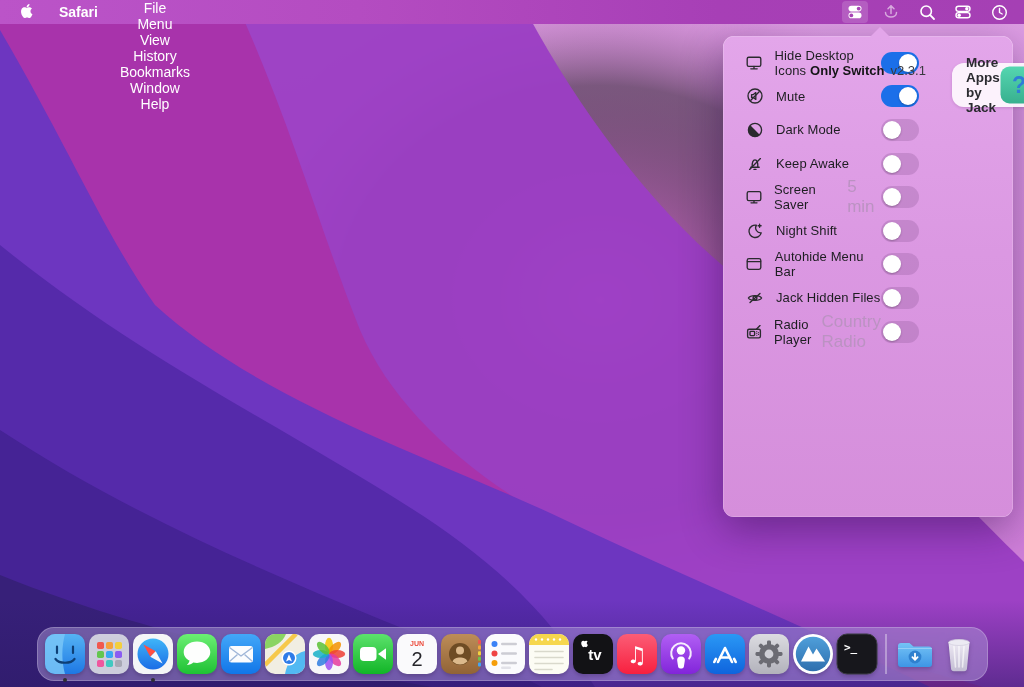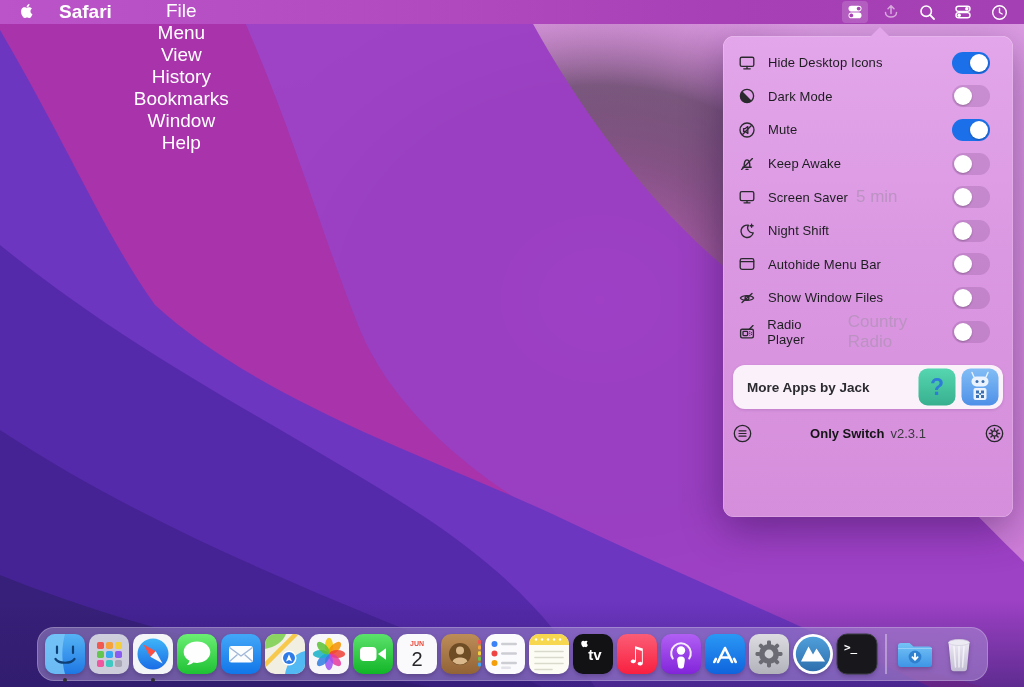--- a/index.html
+++ b/index.html
@@ -6,38 +6,38 @@
   html,body { width:1024px; height:687px; overflow:hidden; }
   body { position:relative; font-family:"Liberation Sans", sans-serif; background:#6d36c0; }
 
   
   #wallpaper { position:absolute; inset:0; width:1024px; height:687px; z-index:0; }
 
   
   .menubar {
     position:absolute; top:0; left:0; width:1024px; height:24px; z-index:5;
     background:linear-gradient(90deg,#bb54c8 0%,#b44cc1 35%,#a73fb6 70%,#a540b4 100%);
-    display:flex; align-items:center; color:#fff; font-size:19px;
+    display:flex; align-items:center; color:#fff; font-size:14px;
   }
   .mb-left { display:flex; align-items:center; height:100%; padding-left:12px; }
   .apple-menu { padding:0 14px 0 8px; display:flex; align-items:center; height:100%; }
   .mb-app { font-weight:700; padding:0 11px; }
   .mb-item { padding:0 11px; }
   .mb-right { margin-left:auto; display:flex; align-items:center; height:100%; padding-right:12px; gap:10px; }
   .status-icon { width:26px; height:22px; display:flex; align-items:center; justify-content:center; border-radius:4px; }
   .status-icon.active { background:rgba(255,255,255,0.16); }
   .status-icon svg { display:block; }
 
   
   .panel {
     position:absolute; left:723px; top:36px; width:290px; height:481px; z-index:4;
     background:linear-gradient(180deg,#e3a6ea 0%,#db98e2 45%,#d58edb 100%);
     border-radius:11px;
     box-shadow:0 12px 40px rgba(45,10,70,0.45), 0 0 0 0.5px rgba(255,255,255,0.35) inset;
-    display:flex; flex-direction:column; padding:10px 0 6px 0;
+    display:flex; flex-direction:row; padding:10px 0 6px 8px;
   }
   .panel-arrow {
     position:absolute; top:-9px; left:147px; width:0; height:0;
     border-left:10px solid transparent; border-right:10px solid transparent;
     border-bottom:10px solid #e3a6ea;
   }
   .switch-row { height:33.6px; display:flex; align-items:center; padding:0 23px 0 14px; }
   .switch-row .row-icon { width:20px; height:20px; display:flex; align-items:center; justify-content:center; margin-right:11px; }
   .switch-row .row-label { font-size:13px; color:#1d1d21; font-weight:500; letter-spacing:.1px; }
   .switch-row .row-sub { font-size:17px; color:#bb92c2; margin-left:8px; font-weight:500; }
@@ -187,51 +187,51 @@
     <span class="row-label">Hide Desktop Icons</span>
 
     <span class="toggle on">
           <span class="knob"></span>
         </span>
   </div>
 
   <div class="switch-row">
     <span class="row-icon">
           <svg width="18" height="18" viewBox="0 0 18 18">
-            <circle cx="9" cy="9" r="6.6" stroke="#2a2a2e" stroke-width="1.35" fill="none" stroke-linecap="round" stroke-linejoin="round"></circle>
-            <path d="M13.7,13.7 A6.6,6.6 0 0 1 4.3,4.3 Z" fill="#2a2a2e"></path>
-          </svg>
-        </span>
-    <span class="row-label">Dark Mode</span>
-
-    <span class="toggle off">
-          <span class="knob"></span>
-        </span>
-  </div>
-
-  <div class="switch-row">
-    <span class="row-icon">
-          <svg width="18" height="18" viewBox="0 0 18 18">
             <circle cx="9" cy="9" r="7" stroke="#2a2a2e" stroke-width="1.35" fill="none" stroke-linecap="round" stroke-linejoin="round"></circle>
             <g stroke="#2a2a2e" stroke-width="1.35" fill="none" stroke-linecap="round" stroke-linejoin="round">
               <path d="M5.6,7.6 h1.8 l2.4,-2 v6.8 l-2.4,-2 h-1.8 Z"></path>
               <path d="M4.8,13.2 L13.2,4.8"></path>
             </g>
           </svg>
         </span>
     <span class="row-label">Mute</span>
 
     <span class="toggle on">
           <span class="knob"></span>
         </span>
   </div>
 
   <div class="switch-row">
     <span class="row-icon">
           <svg width="18" height="18" viewBox="0 0 18 18">
+            <circle cx="9" cy="9" r="6.6" stroke="#2a2a2e" stroke-width="1.35" fill="none" stroke-linecap="round" stroke-linejoin="round"></circle>
+            <path d="M13.7,13.7 A6.6,6.6 0 0 1 4.3,4.3 Z" fill="#2a2a2e"></path>
+          </svg>
+        </span>
+    <span class="row-label">Dark Mode</span>
+
+    <span class="toggle off">
+          <span class="knob"></span>
+        </span>
+  </div>
+
+  <div class="switch-row">
+    <span class="row-icon">
+          <svg width="18" height="18" viewBox="0 0 18 18">
             <g stroke="#2a2a2e" stroke-width="1.35" fill="none" stroke-linecap="round" stroke-linejoin="round">
               <path d="M6.2,12.2 c-0.3,-4.6 0.8,-7.4 2.8,-7.4 c2,0 3.1,2.8 2.8,7.4"></path>
               <path d="M4.8,12.2 H13.2 M8,14.4 h2"></path>
               <path d="M3.6,14.4 L14.4,3.6"></path>
             </g>
           </svg>
         </span>
     <span class="row-label">Keep Awake</span>
 
     <span class="toggle off">
@@ -290,21 +290,21 @@
   <div class="switch-row">
     <span class="row-icon">
           <svg width="18" height="18" viewBox="0 0 18 18">
             <g stroke="#2a2a2e" stroke-width="1.35" fill="none" stroke-linecap="round" stroke-linejoin="round">
               <path d="M2.4,9 C4.4,5.8 13.6,5.8 15.6,9 C13.6,12.2 4.4,12.2 2.4,9 Z"></path>
               <circle cx="9" cy="9" r="1.9"></circle>
               <path d="M4,13.6 L14,4.4"></path>
             </g>
           </svg>
         </span>
-    <span class="row-label">Show Window Files</span>
+    <span class="row-label">Jack Hidden Files</span>
 
     <span class="toggle off">
           <span class="knob"></span>
         </span>
   </div>
 
   <div class="switch-row">
     <span class="row-icon">
           <svg width="18" height="18" viewBox="0 0 18 18">
             <g stroke="#2a2a2e" stroke-width="1.35" fill="none" stroke-linecap="round" stroke-linejoin="round">

